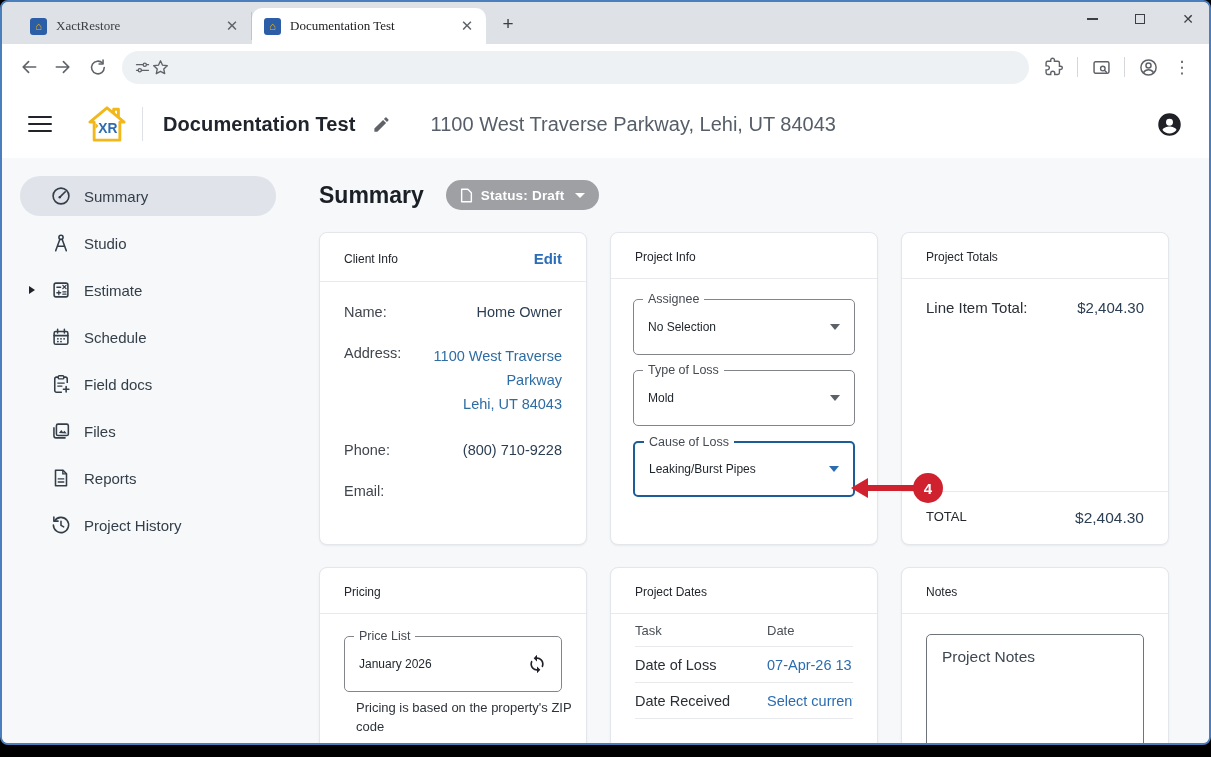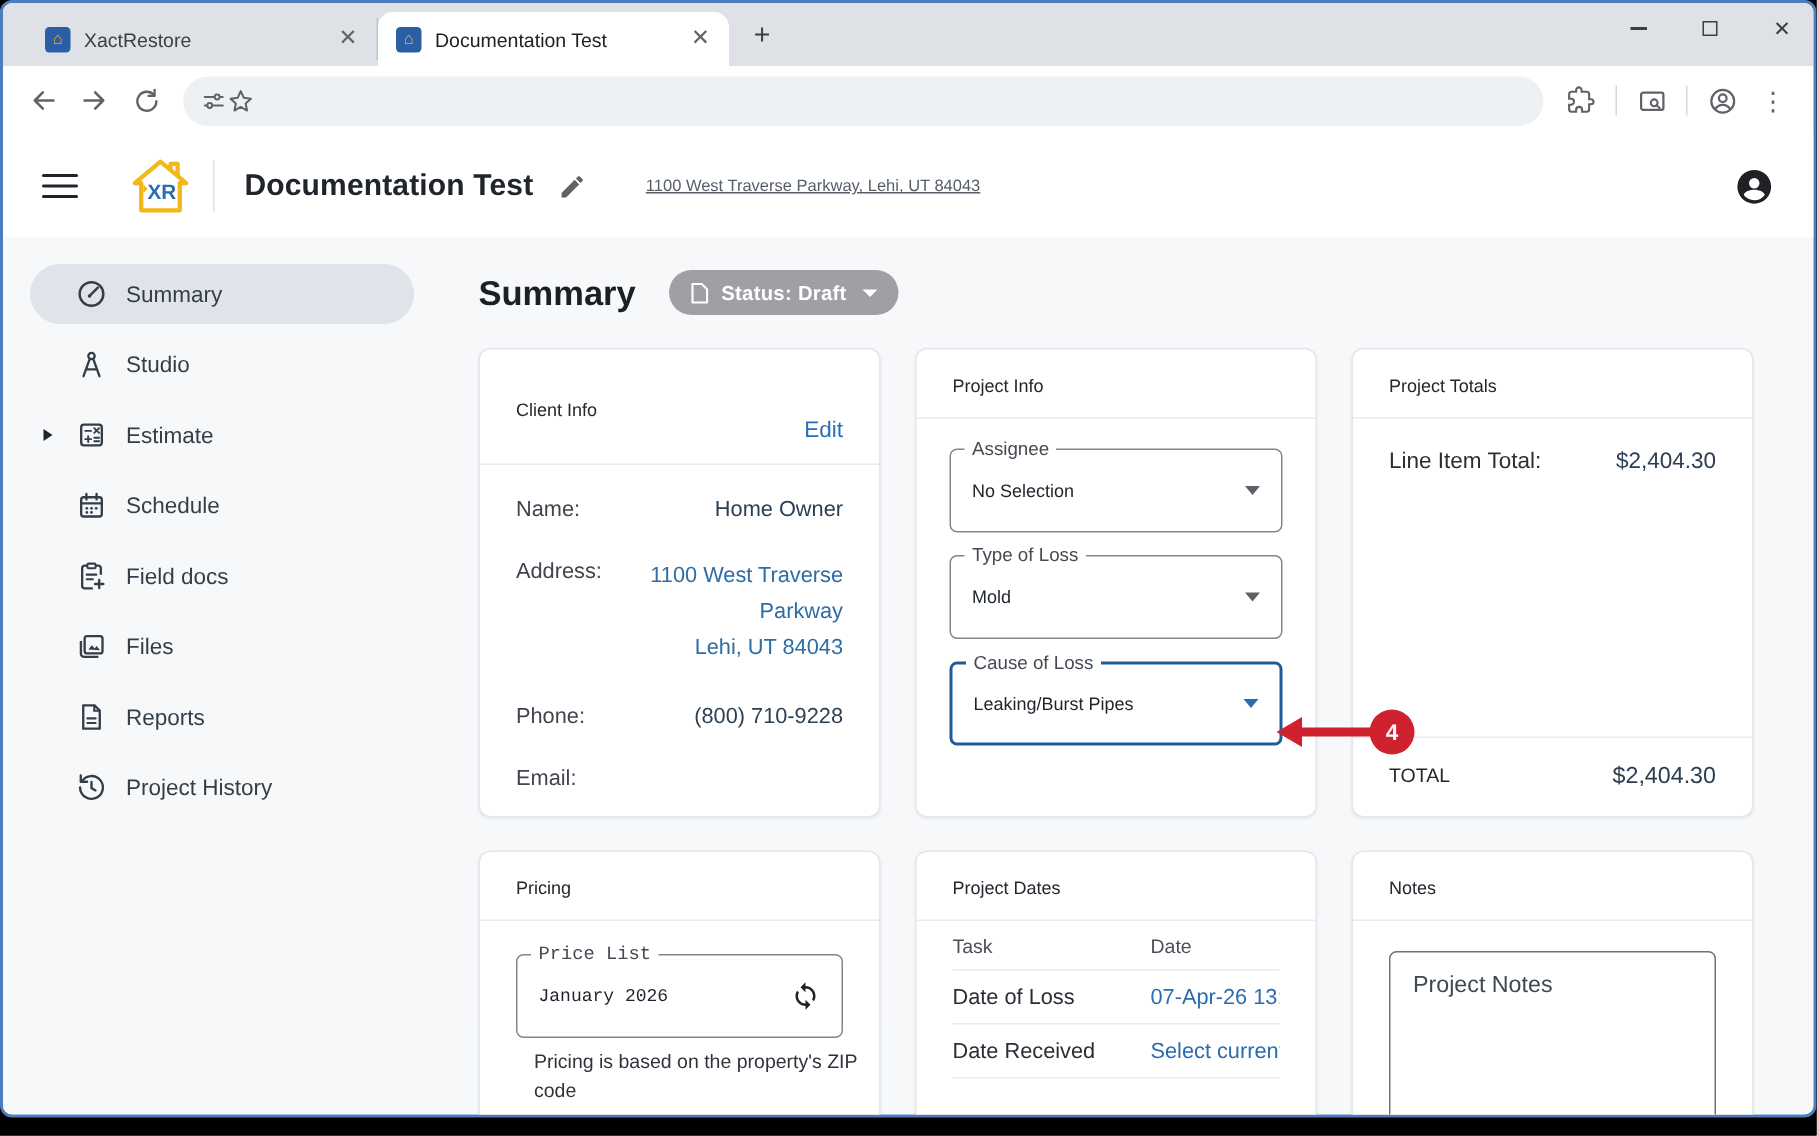--- a/index.html
+++ b/index.html
@@ -12,21 +12,21 @@
     border:2px solid #4a7ebc; border-radius:8px; overflow:hidden;
     background:#dee2e7; display:flex; flex-direction:column;
   }
 
   
   .tabstrip { height:42px; background:#dee2e7; display:flex; align-items:flex-end; padding:0 0 0 16px; position:relative; flex:none; }
   .tab { height:36px; display:flex; align-items:center; padding:0 10px 0 12px; width:234px; position:relative; cursor:pointer; }
   .tab.inactive { border-right:1px solid #bfc4ca; margin-bottom:4px; height:28px; }
   .tab.active { background:#fff; border-radius:10px 10px 0 0; }
   .favicon { width:17px; height:17px; background:#2b5ea7; border-radius:3px; flex:none; display:flex; align-items:center; justify-content:center; color:#f2b718; font-size:11px; line-height:1; }
-  .tab-title { font-size:13px; color:#3c4043; margin-left:9px; flex:1; white-space:nowrap; overflow:hidden; }
+  .tab-title { font-size:13px; color:#3c4043; margin-left:9px; flex:1; white-space:nowrap; overflow:hidden;font-family:Liberation Serif, serif; }
   .tab.active .tab-title { color:#202124; }
   .tab-close { color:#5f6368; font-size:15px; width:18px; height:18px; line-height:17px; text-align:center; border-radius:50%; flex:none; }
   .newtab { width:28px; height:28px; margin:0 0 6px 8px; font-size:19px; color:#3c4043; display:flex; align-items:center; justify-content:center; border-radius:50%; cursor:pointer; }
   .win-controls { position:absolute; right:14px; top:10px; display:flex; align-items:center; gap:34px; }
   .win-btn { width:14px; height:14px; display:flex; align-items:center; justify-content:center; cursor:pointer; }
   .wc-min { width:11px; height:2px; background:#3c4043; }
   .wc-max { width:10px; height:10px; border:1.4px solid #3c4043; }
   .wc-close { font-size:14px; color:#3c4043; line-height:1; }
 
   
@@ -39,21 +39,21 @@
 
   
   .app { flex:1; display:flex; flex-direction:column; background:#f6f8fa; min-height:0; }
   .app-header { height:68px; background:#fff; display:flex; align-items:center; padding:0 26px; flex:none; }
   .hamburger { width:24px; display:flex; flex-direction:column; gap:4.5px; cursor:pointer; }
   .hamburger span { display:block; height:2.4px; background:#20242a; border-radius:1px; }
   .logo { margin-left:34px; flex:none; }
   .vdiv { width:1px; height:34px; background:#dde0e4; margin:0 20px 0 14px; }
   .proj-title { font-size:20px; font-weight:700; color:#20242c; letter-spacing:.1px; }
   .edit-pencil { margin-left:16px; cursor:pointer; display:flex; }
-  .header-address { margin-left:40px; font-size:11px; color:#565e69;text-decoration:underline; }
+  .header-address { margin-left:40px; font-size:20px; color:#565e69; }
   .header-spacer { flex:1; }
 
   
   .app-body { flex:1; display:flex; min-height:0; }
   .sidebar { width:300px; flex:none; padding:18px 26px 0 18px; }
   .side-item { height:40px; border-radius:20px; display:flex; align-items:center; padding-left:30px; margin-bottom:7px; position:relative; cursor:pointer; color:#3a4550; }
   .side-item.active { background:#e0e4ea; }
   .side-item .s-ico { width:22px; height:22px; flex:none; display:flex; }
   .side-item .s-label { margin-left:12px; font-size:15px; color:#333e48; }
   .expand-caret { position:absolute; left:9px; width:0; height:0; border-top:4.5px solid transparent; border-bottom:4.5px solid transparent; border-left:6px solid #20242a; }
@@ -63,21 +63,21 @@
   .page-title { font-size:23px; font-weight:700; color:#1b1f26; }
   .status-pill { height:30px; background:#9ea0a4; border-radius:15px; display:flex; align-items:center; padding:0 14px; gap:8px; cursor:pointer; }
   .status-text { color:#fff; font-size:13.5px; font-weight:600; letter-spacing:.2px; }
   .pill-caret { width:0; height:0; border-left:5px solid transparent; border-right:5px solid transparent; border-top:5.5px solid #fff; margin-left:3px; }
 
   
   .grid { margin-top:22px; display:grid; grid-template-columns:268px 268px 268px; grid-template-rows:313px 240px; column-gap:23px; row-gap:22px; }
   .card { background:#fff; border:1px solid #e3e6ea; border-radius:8px; box-shadow:0 1px 2px rgba(60,64,67,.08); display:flex; flex-direction:column; overflow:hidden; }
   .card-head { padding:17px 24px 14px; display:flex; align-items:center; justify-content:space-between; border-bottom:1px solid #e8eaed; flex:none; }
   .card-title { font-size:12px; font-weight:500; color:#23272d; }
-  .edit-link { font-size:15px; font-weight:400; color:#2a6db8; cursor:pointer;margin-top:28px; }
+  .edit-link { font-size:15px; font-weight:700; color:#2a6db8; cursor:pointer; }
   .card-body { padding:22px 24px 18px; flex:1; min-height:0; }
 
   
   .ci-row { display:flex; justify-content:space-between; align-items:flex-start; margin-bottom:25px; }
   .ci-label { font-size:14.5px; color:#40454e; }
   .ci-value { font-size:14.5px; color:#2c3e52; text-align:right; }
   .ci-link { width:185px; color:#2e6da4; line-height:1.65; cursor:pointer; }
 
   
   .ofield { position:relative; border:1px solid #82868c; border-radius:5px; height:56px; margin-bottom:15px; display:flex; align-items:center; padding:0 14px; cursor:pointer; background:#fff; }
@@ -410,21 +410,21 @@
                   <span class="tot-value">$2,404.30</span>
                 </div>
               </div>
             </section>
 
             <section class="card">
               <div class="card-head">
                 <span class="card-title">Pricing</span>
               </div>
               <div class="card-body pricing-body">
-                <div class="ofield" style="margin-bottom:0;font-family:Liberation Mono, monospace;">
+                <div class="ofield" style="margin-bottom:0;">
                   <span class="flabel">Price List</span>
                   <span class="fvalue">January 2026</span>
                   <span class="sync-ico">
                     <svg width="20" height="20" viewBox="0 0 24 24">
                         <path d="M12 4V1L8 5l4 4V6c3.3 0 6 2.7 6 6 0 1-.25 1.97-.7 2.8l1.46 1.46C19.54 15 20 13.6 20 12c0-4.4-3.6-8-8-8zm0 14c-3.3 0-6-2.7-6-6 0-1 .25-1.97.7-2.8L5.24 7.74C4.46 9 4 10.4 4 12c0 4.4 3.6 8 8 8v3l4-4-4-4v3z" fill="#1f2126"></path>
                       </svg>
                   </span>
                 </div>
                 <div class="helper-text">Pricing is based on the property's ZIP code</div>
               </div>

